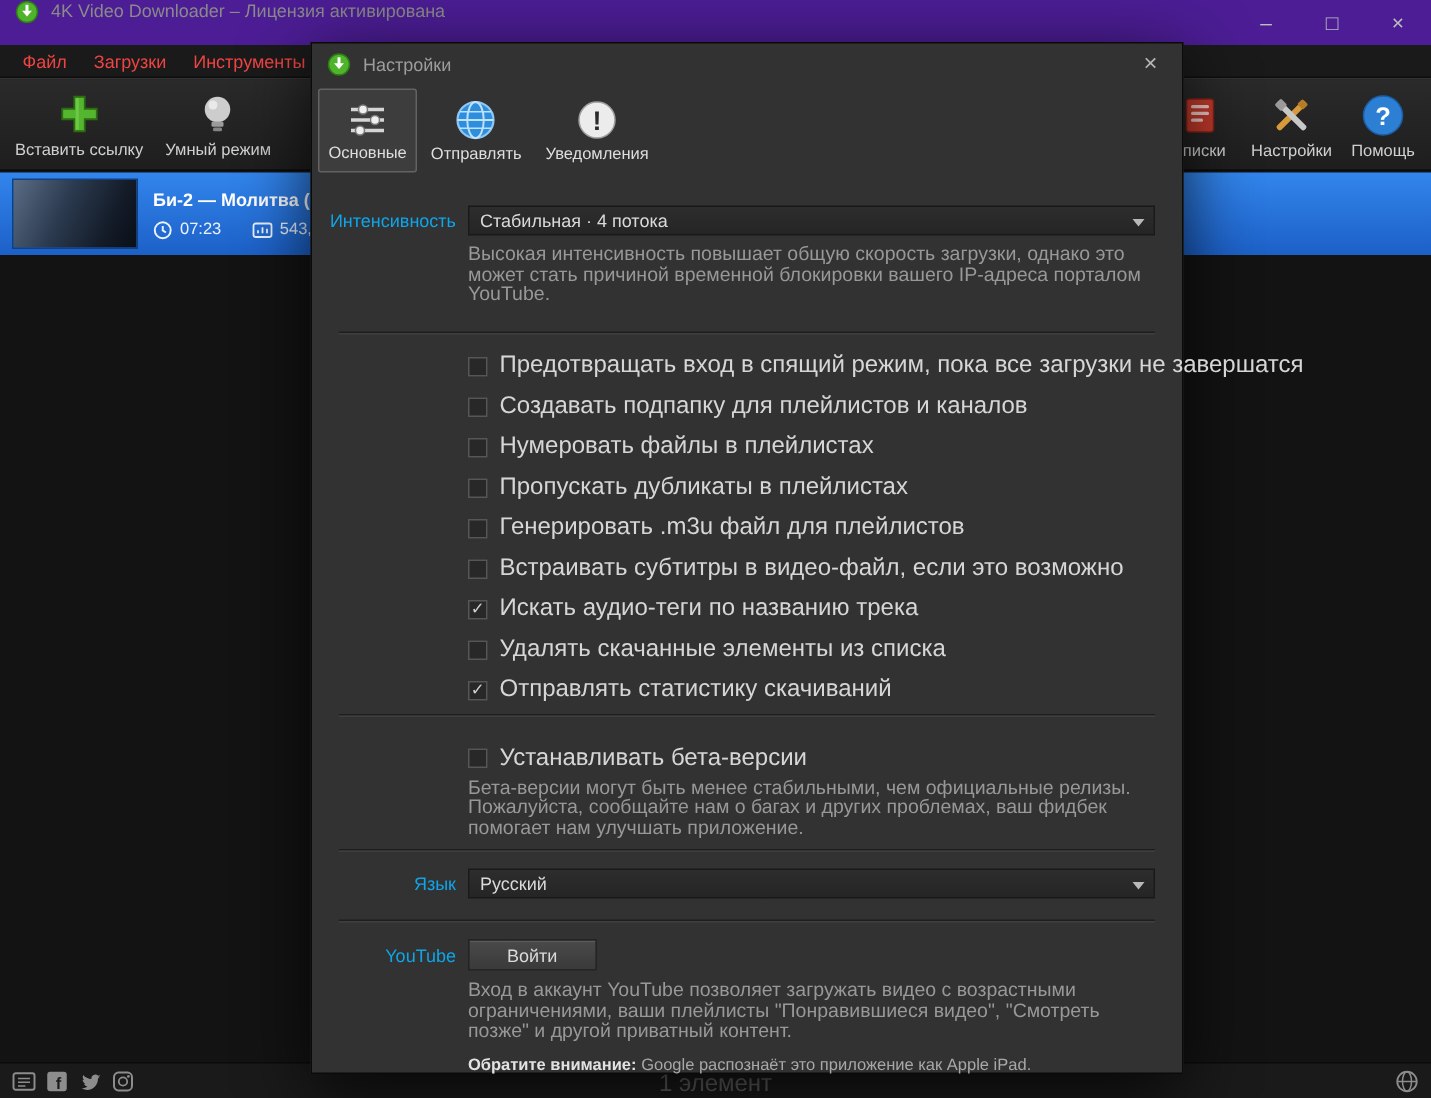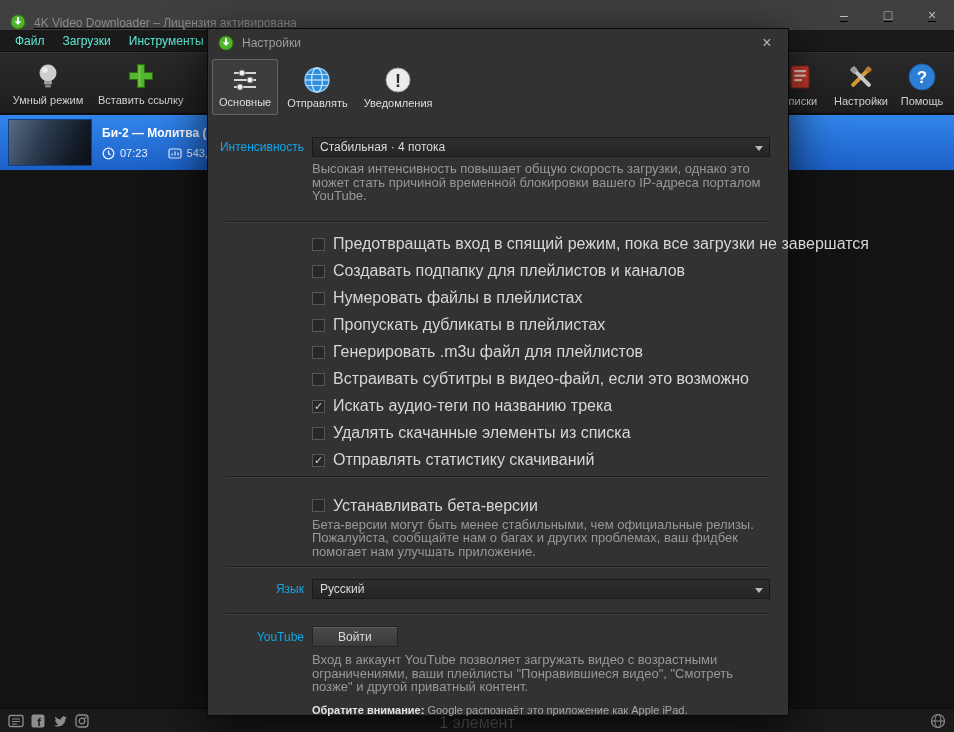--- a/index.html
+++ b/index.html
@@ -1,30 +1,30 @@
 <!DOCTYPE html>
 <html><head>
 <meta charset="utf-8">
 <style>
   * { margin:0; padding:0; box-sizing:border-box; }
   html,body { width:954px; height:732px; background:#000; overflow:hidden;
     font-family:"Liberation Sans","DejaVu Sans",sans-serif; }
   .screen { position:relative; width:954px; height:732px; background:#151515; overflow:hidden; }
 
   
-  .titlebar { position:absolute; top:0; left:0; right:0; height:30px; background:#404040;
-    display:flex; align-items:flex-end; padding:0 0 0 10px;text-decoration:underline; }
+  .titlebar { position:absolute; top:0; left:0; right:0; height:30px; background:#4c1d95;
+    display:flex; align-items:flex-start; padding:0 0 0 10px; }
   .titlebar .title { color:#8a8a8a; font-size:12px; margin-left:8px; }
   .win-controls { margin-left:auto; display:flex; height:100%; }
   .wc { width:44px; height:100%; display:flex; align-items:center; justify-content:center;
     color:#bdbdbd; font-size:14px; cursor:default; }
 
   .menubar { position:absolute; top:30px; left:0; right:0; height:22px; background:#1a1a1a;
     border-bottom:1px solid #0e0e0e; display:flex; align-items:center; padding-left:6px; }
-  .menu-item { color:#5eead4; font-size:12px; padding:2px 9px; }
+  .menu-item { color:#ef4444; font-size:12px; padding:2px 9px; }
 
   .toolbar { position:absolute; top:52px; left:0; right:0; height:62px;
     background:linear-gradient(#2a2a2a,#1e1e1e); border-top:1px solid #333; border-bottom:1px solid #0a0a0a;
     display:flex; align-items:stretch; padding:3px 4px; }
   .tb-btn { min-width:88px; padding:2px 6px; display:flex; flex-direction:column; align-items:center;
     justify-content:center; gap:3px; color:#d0d0d0; font-size:11px; white-space:nowrap; }
   .tb-icon { height:30px; display:flex; align-items:center; justify-content:center; }
   .tb-right { position:absolute; right:4px; top:3px; height:56px; display:flex; }
   .tb-right .tb-btn { min-width:56px; }
 
@@ -101,37 +101,37 @@
 
   <div class="menubar">
     <span class="menu-item">Файл</span>
     <span class="menu-item">Загрузки</span>
     <span class="menu-item">Инструменты</span>
   </div>
 
   <div class="toolbar">
     <div class="tb-btn">
       <span class="tb-icon">
+        <svg width="30" height="30" viewBox="0 0 30 30">
+            <path d="M11.5 3.5h7v8h8v7h-8v8h-7v-8h-8v-7h8z" fill="#54b62f" stroke="#2c6b12" stroke-width="1.2"></path>
+            <path d="M12.5 4.5h2v21h-2z" fill="#7ed457" opacity="0.6"></path>
+          </svg>
+      </span>
+      <span>Вставить ссылку</span>
+    </div>
+    <div class="tb-btn">
+      <span class="tb-icon">
         <svg width="28" height="30" viewBox="0 0 28 30">
             <circle cx="14" cy="12" r="8.5" fill="#cdcdcd"></circle>
             <circle cx="11" cy="9" r="3" fill="#e9e9e9"></circle>
             <rect x="10" y="20" width="8" height="3.5" rx="1" fill="#9b9b9b"></rect>
             <rect x="11" y="24" width="6" height="2.5" rx="1" fill="#848484"></rect>
           </svg>
       </span>
       <span>Умный режим</span>
-    </div>
-    <div class="tb-btn">
-      <span class="tb-icon">
-        <svg width="30" height="30" viewBox="0 0 30 30">
-            <path d="M11.5 3.5h7v8h8v7h-8v8h-7v-8h-8v-7h8z" fill="#54b62f" stroke="#2c6b12" stroke-width="1.2"></path>
-            <path d="M12.5 4.5h2v21h-2z" fill="#7ed457" opacity="0.6"></path>
-          </svg>
-      </span>
-      <span>Вставить ссылку</span>
     </div>
 
     <div class="tb-right">
       <div class="tb-btn">
         <span class="tb-icon">
           <svg width="28" height="28" viewBox="0 0 28 28">
               <rect x="5" y="3" width="18" height="22" rx="2" fill="#c0392b" stroke="#7e2318"></rect>
               <rect x="8" y="7" width="12" height="2.2" rx="1" fill="#ecc8c3"></rect>
               <rect x="8" y="11.5" width="12" height="2.2" rx="1" fill="#ecc8c3"></rect>
               <rect x="8" y="16" width="8" height="2.2" rx="1" fill="#ecc8c3"></rect>

